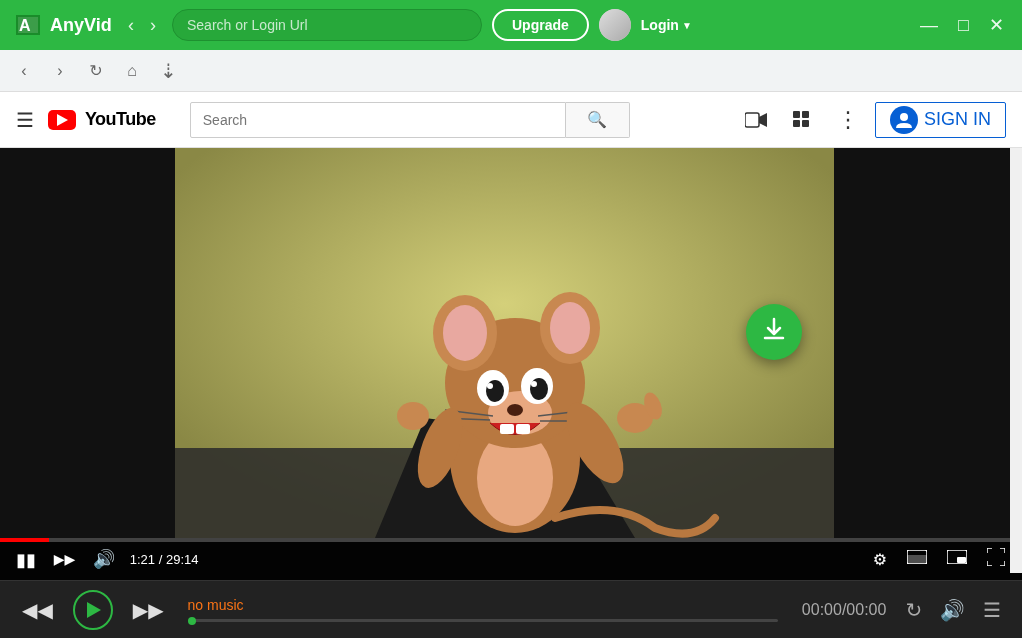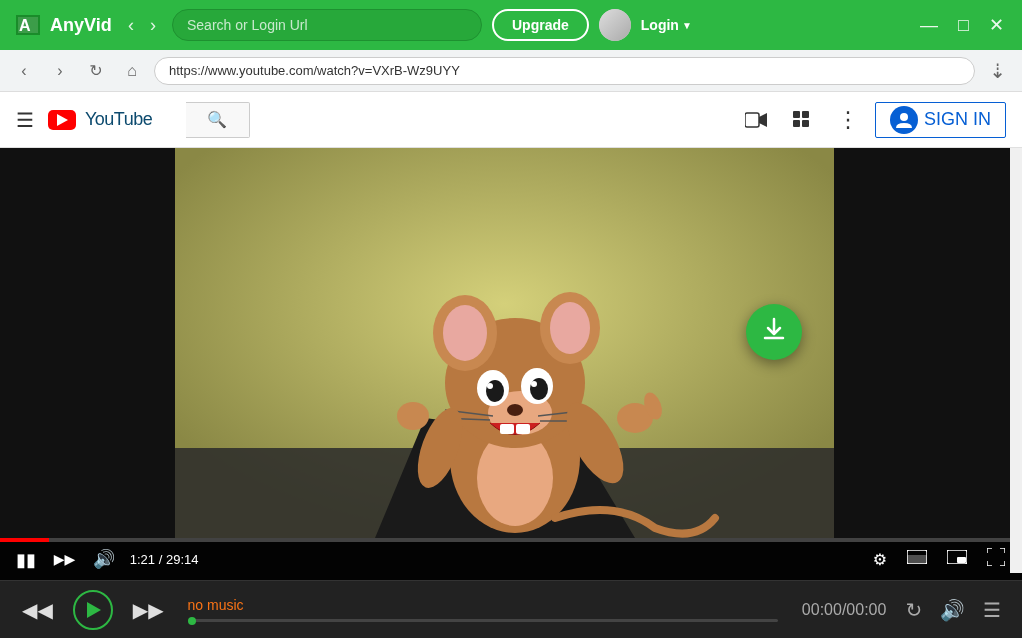--- a/index.html
+++ b/index.html
@@ -513,37 +513,35 @@
     <span class="win-ctrl">□</span>
     <span class="win-ctrl">✕</span>
   </div>
 </div>
 
 <div id="address-bar">
   <div class="addr-nav-btn">‹</div>
   <div class="addr-nav-btn">›</div>
   <div class="addr-nav-btn">↻</div>
   <div class="addr-nav-btn">⌂</div>
-  <div id="url-field">
-    <span style="font-size:13px;color:#333;">https://www.youtube.com/watch?v=VXrB-Wz9UYY</span>
-  </div>
   <span id="download-icon-addr">⇣</span>
 </div>
 
 <div id="yt-header">
   <span id="yt-menu-icon">☰</span>
 
   <div id="yt-logo">
     <div id="yt-logo-icon">
       <div id="yt-logo-play"></div>
     </div>
-    <span id="yt-logo-text" style="font-size:18px;font-weight:normal;color:#0c4a6e;margin-left:5px;">YouTube</span>
+    <span id="yt-logo-text" style="font-size:18px;font-weight:bold;color:#000000;margin-left:5px;">YouTube</span>
   </div>
 
   <div id="yt-search-area">
+    <input id="yt-search-input" type="text" placeholder="Search" style="">
     <div id="yt-search-btn">
       <span style="color:#666;font-size:16px;">🔍</span>
     </div>
   </div>
 
   <div id="yt-right-icons">
     <div class="yt-icon-btn">
       <svg width="22" height="16" viewBox="0 0 22 16" fill="none">
         <rect x="0" y="1" width="14" height="14" rx="2" stroke="#333" stroke-width="1.5"></rect>
         <polygon points="14,5 22,1 22,15 14,11" fill="#333"></polygon>

